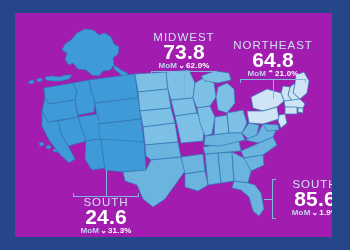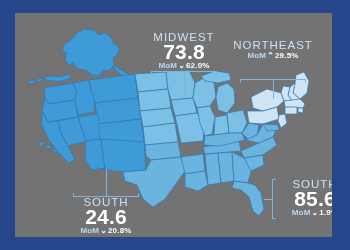--- a/index.html
+++ b/index.html
@@ -5,21 +5,21 @@
   html,body{margin:0;padding:0;}
   body{
     width:350px;height:250px;overflow:hidden;
     background:#26468c;
     font-family:"Liberation Sans", sans-serif;
     -webkit-font-smoothing:antialiased;
   }
   #frame{position:relative;width:350px;height:250px;}
   #panel{
     position:absolute;left:15px;top:13px;width:317px;height:224px;
-    background:#737373;overflow:hidden;
+    background:#a21caf;overflow:hidden;
   }
   #mapwrap{position:absolute;left:0;top:0;width:317px;height:224px;}
   svg{display:block;}
 
   .callout{position:absolute;text-align:center;color:#ffffff;}
   .ctitle{
     font-size:11.5px;letter-spacing:1.0px;font-weight:400;
     color:#cfe0f2;line-height:12px;white-space:nowrap;
   }
   .cval{
@@ -190,22 +190,23 @@
       <div class="brk" style="left:17px;top:40px;width:66px;height:27px;">
         <i style="left:0;top:0;width:66px;height:1px;"></i>
         <i style="left:0;top:0;width:1px;height:4px;"></i>
         <i style="left:65px;top:0;width:1px;height:4px;"></i>
         <i style="left:33px;top:0;width:1px;height:27px;"></i>
       </div>
     </div>
 
     <div class="callout" id="co-northeast">
       <div class="ctitle">NORTHEAST</div>
-      <div class="cmom">
-        <span class="mlbl">MoM</span><span class="arr">⌃</span><span class="pct">29.5%</span>
+      <div class="cval">64.8</div>
+      <div class="cmom">
+        <span class="mlbl">MoM</span><span class="arr">⌃</span><span class="pct">21.0%</span>
       </div>
       <div class="brk" style="left:21px;top:40px;width:66px;height:20px;">
         <i style="left:0;top:0;width:66px;height:1px;"></i>
         <i style="left:0;top:0;width:1px;height:4px;"></i>
         <i style="left:65px;top:0;width:1px;height:4px;"></i>
         <i style="left:33px;top:0;width:1px;height:20px;"></i>
       </div>
     </div>
 
     <div class="callout" id="co-south">
@@ -219,21 +220,21 @@
         <i style="left:8px;top:0;width:4px;height:1px;"></i>
         <i style="left:8px;top:39px;width:4px;height:1px;"></i>
         <i style="left:0;top:20px;width:9px;height:1px;"></i>
       </div>
     </div>
 
     <div class="callout" id="co-west">
       <div class="ctitle">SOUTH</div>
       <div class="cval">24.6</div>
       <div class="cmom">
-        <span class="mlbl">MoM</span><span class="arr">⌄</span><span class="pct">20.8%</span>
+        <span class="mlbl">MoM</span><span class="arr">⌄</span><span class="pct">31.3%</span>
       </div>
       <div class="brk" style="left:18px;top:-26px;width:66px;height:27px;">
         <i style="left:0;top:26px;width:66px;height:1px;"></i>
         <i style="left:0;top:23px;width:1px;height:4px;"></i>
         <i style="left:65px;top:23px;width:1px;height:4px;"></i>
         <i style="left:33px;top:0;width:1px;height:27px;"></i>
       </div>
     </div>
 
   </div>

